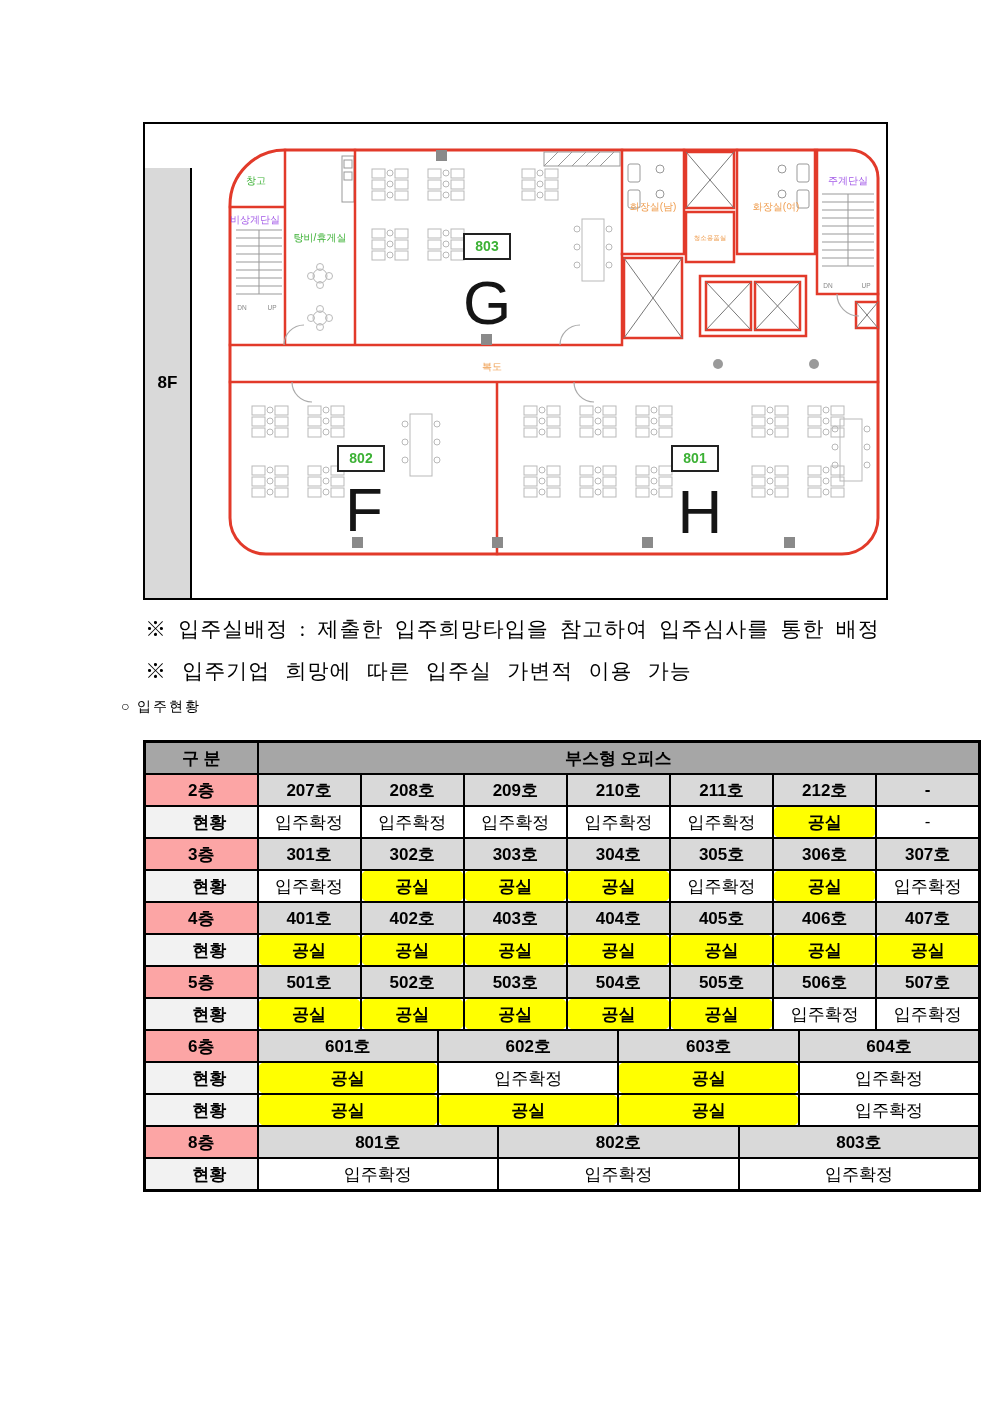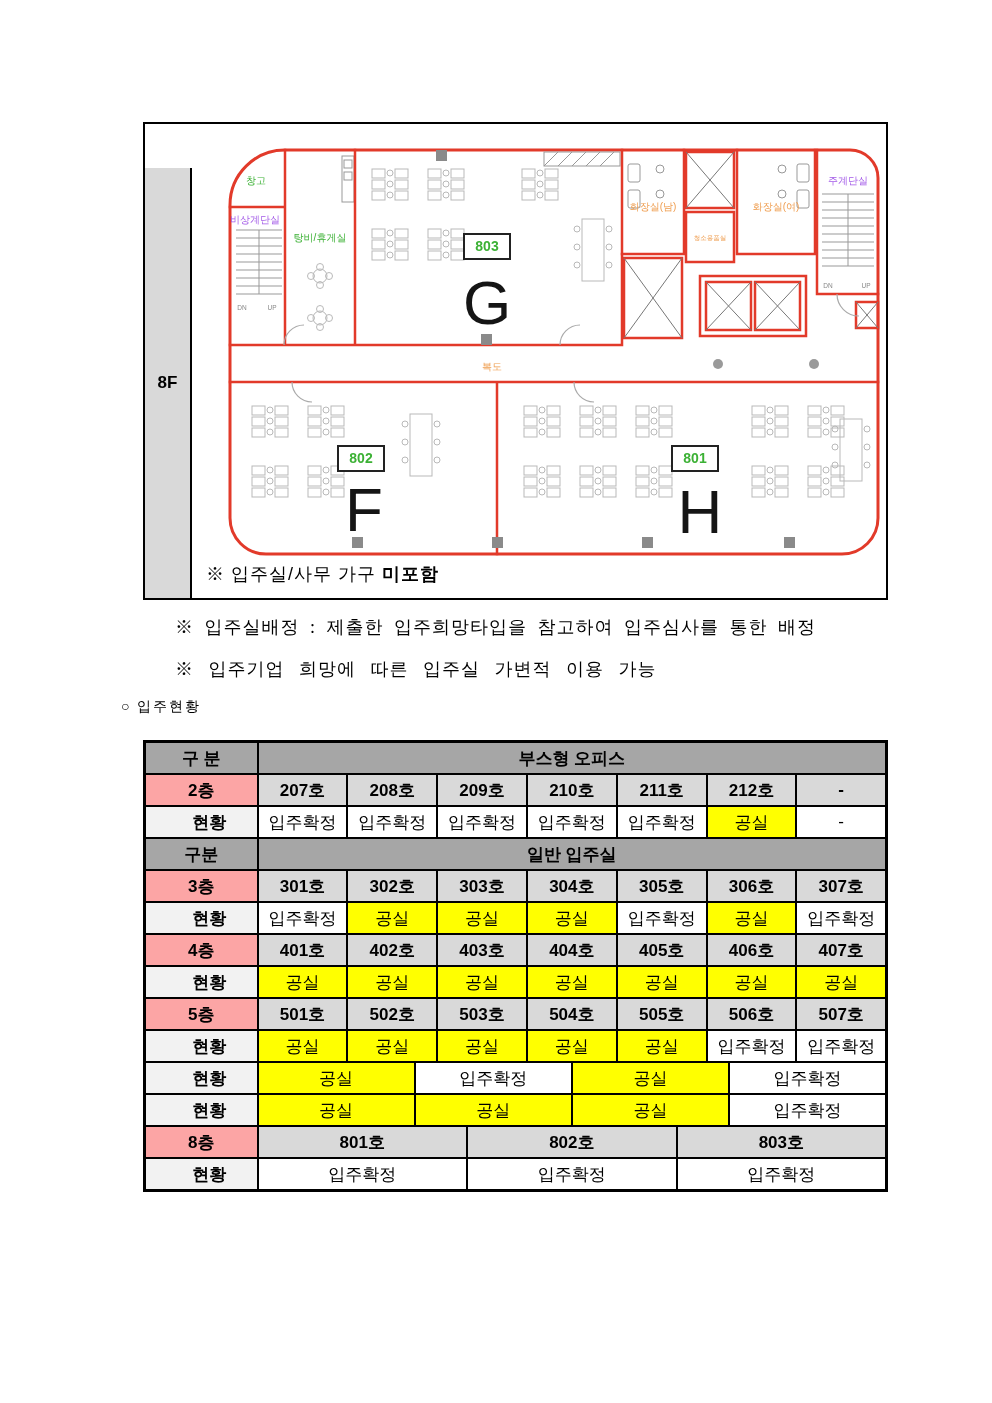--- a/index.html
+++ b/index.html
@@ -6,36 +6,36 @@
   body{width:992px;height:1403px;position:relative;font-family:"Liberation Sans",sans-serif;color:#000;}
 
   
   .fig{position:absolute;left:143px;top:122px;width:745px;height:478px;border:2px solid #000;display:flex;box-sizing:border-box;background:#fff;}
   .fig-label{width:47px;background:#d9d9d9;border-right:2px solid #000;display:flex;align-items:center;justify-content:center;font-weight:bold;font-size:17px;box-sizing:border-box;margin-top:44px;}
   .fig-body{flex:1;position:relative;background:#fff;overflow:hidden;border-radius:6px;}
   .fig-note{position:absolute;left:14px;top:438px;font-size:18px;letter-spacing:1px;}
   .fig-note b{font-weight:bold;}
 
   
-  .doc-note{position:absolute;left:145px;width:760px;font-family:"Liberation Serif",serif;font-size:18px;letter-spacing:1px;word-spacing:5px;white-space:nowrap;margin-left:30px;}
+  .doc-note{position:absolute;left:145px;width:760px;font-family:"Liberation Serif",serif;font-size:21px;letter-spacing:1px;word-spacing:5px;white-space:nowrap;}
   .doc-note.n1{top:615px;}
   .doc-note.n2{top:657px;word-spacing:9px;}
   .sec-title{position:absolute;left:121px;top:698px;font-family:"Liberation Serif",serif;font-size:14px;letter-spacing:2px;}
 
   
   .occ-wrap{position:absolute;left:143px;top:740px;}
-  table.occ{border-collapse:collapse;table-layout:fixed;width:745px;border:3px solid #000;}
+  table.occ{border-collapse:collapse;table-layout:fixed;width:838px;border:3px solid #000;}
   table.occ td{border:2px solid #000;text-align:center;vertical-align:middle;height:30px;padding:0;font-size:17px;overflow:hidden;white-space:nowrap;}
   td.lbl{font-weight:bold;}
   td.lbl.header,td.hdrval{background:#a6a6a6;font-weight:bold;}
   td.lbl.floors{background:#fca5a5;}
   td.lbl.status{background:#f2f2f2;padding-left:16px;}
   td.floorcell{background:#d9d9d9;font-weight:bold;}
   td.statuscell{background:#fff;font-weight:normal;border-radius:16px;}
-  td.vacant{background:#ffff00;font-weight:normal;}
+  td.vacant{background:#ffff00;font-weight:bold;border-radius:8px;}
 
   
   svg text{font-family:"Liberation Sans",sans-serif;}
   .walls{fill:none;stroke:#e23a2a;stroke-width:2.5;stroke-linecap:square;}
   .outer{fill:#fff;stroke:#e23a2a;stroke-width:3;}
   .furn{fill:none;stroke:#b9b9b9;stroke-width:1;}
   .gray{fill:none;stroke:#999;stroke-width:1;}
   .xline{fill:none;stroke:#777;stroke-width:1;}
   .door{fill:none;stroke:#aaa;stroke-width:1.2;}
   .lab-g{fill:#3cb135;font-size:10px;text-anchor:middle;}
@@ -183,23 +183,20 @@
 
       <rect class="numbox" x="146" y="322" width="46" height="25"></rect>
       <text class="roomnum" x="169" y="339">802</text>
       <text class="bigletter" x="172" y="407">F</text>
 
       <rect class="numbox" x="480" y="322" width="46" height="25"></rect>
       <text class="roomnum" x="503" y="339">801</text>
       <text class="bigletter" x="508" y="409">H</text>
     </svg>
 
-    <div class="fig-note">
-      <span>※ 입주실/사무 가구 </span><b>미포함</b>
-    </div>
   </div>
 </div>
 
 <div class="doc-note n1">※ 입주실배정 : 제출한 입주희망타입을 참고하여 입주심사를 통한 배정</div>
 <div class="doc-note n2">※ 입주기업 희망에 따른 입주실 가변적 이용 가능</div>
 <div class="sec-title">○ 입주현황</div>
 
 <div class="occ-wrap">
   <table class="occ">
     <colgroup>
@@ -308,24 +305,20 @@
           <td class="lbl status">현황</td>
           <td colspan="12" class="statuscell">입주확정</td>
           <td colspan="12" class="statuscell">입주확정</td>
           <td colspan="12" class="statuscell">입주확정</td>
           <td colspan="12" class="statuscell">입주확정</td>
           <td colspan="12" class="statuscell">입주확정</td>
           <td colspan="12" class="vacant">공실</td>
           <td colspan="12" class="statuscell">-</td>
         </tr>
         <tr>
-          <td class="lbl header">구분</td>
-          <td colspan="84" class="hdrval">일반 입주실</td>
-        </tr>
-        <tr>
           <td class="lbl floors">3층</td>
           <td colspan="12" class="floorcell">301호</td>
           <td colspan="12" class="floorcell">302호</td>
           <td colspan="12" class="floorcell">303호</td>
           <td colspan="12" class="floorcell">304호</td>
           <td colspan="12" class="floorcell">305호</td>
           <td colspan="12" class="floorcell">306호</td>
           <td colspan="12" class="floorcell">307호</td>
         </tr>
         <tr>
@@ -372,20 +365,27 @@
           <td class="lbl status">현황</td>
           <td colspan="12" class="vacant">공실</td>
           <td colspan="12" class="vacant">공실</td>
           <td colspan="12" class="vacant">공실</td>
           <td colspan="12" class="vacant">공실</td>
           <td colspan="12" class="vacant">공실</td>
           <td colspan="12" class="statuscell">입주확정</td>
           <td colspan="12" class="statuscell">입주확정</td>
         </tr>
         <tr>
+          <td class="lbl floors">6층</td>
+          <td colspan="21" class="floorcell">601호</td>
+          <td colspan="21" class="floorcell">602호</td>
+          <td colspan="21" class="floorcell">603호</td>
+          <td colspan="21" class="floorcell">604호</td>
+        </tr>
+        <tr>
           <td class="lbl status">현황</td>
           <td colspan="21" class="vacant">공실</td>
           <td colspan="21" class="statuscell">입주확정</td>
           <td colspan="21" class="vacant">공실</td>
           <td colspan="21" class="statuscell">입주확정</td>
         </tr>
         <tr>
           <td class="lbl status">현황</td>
           <td colspan="21" class="vacant">공실</td>
           <td colspan="21" class="vacant">공실</td>

